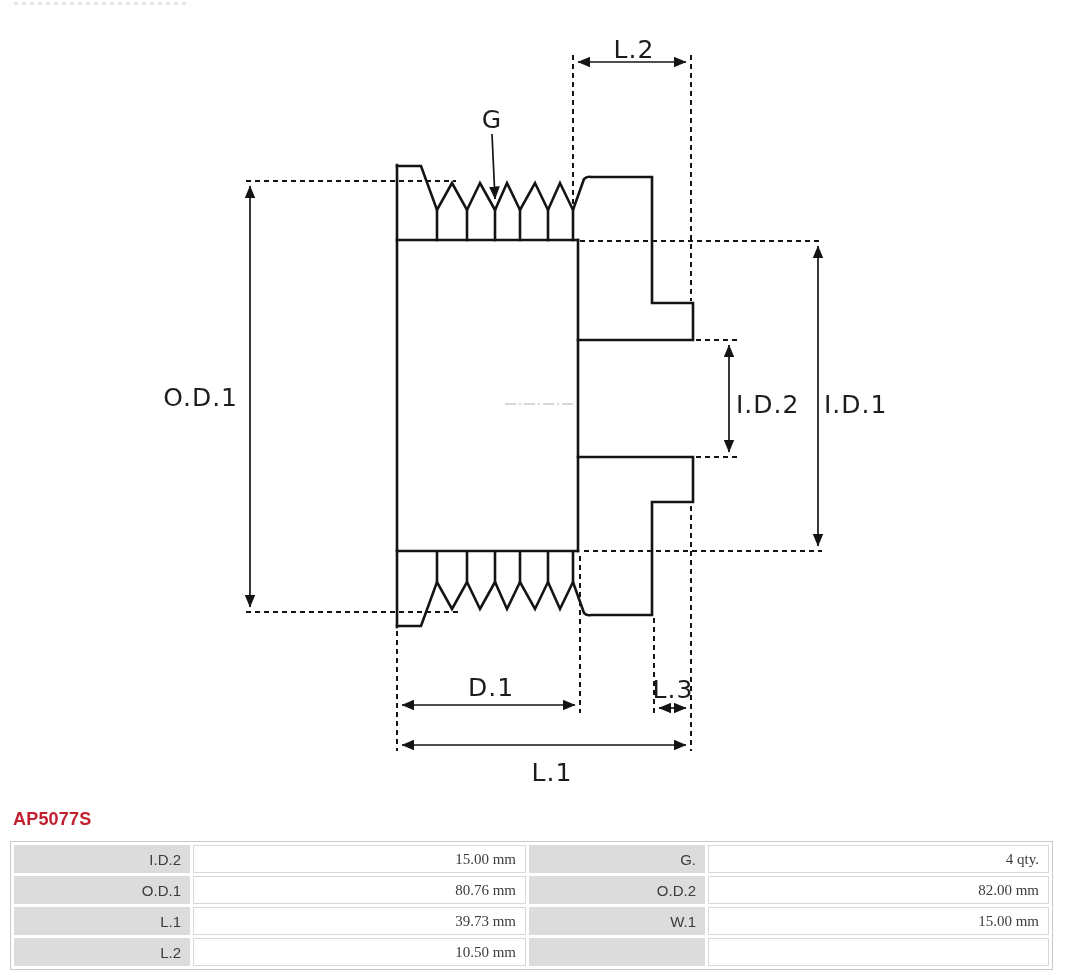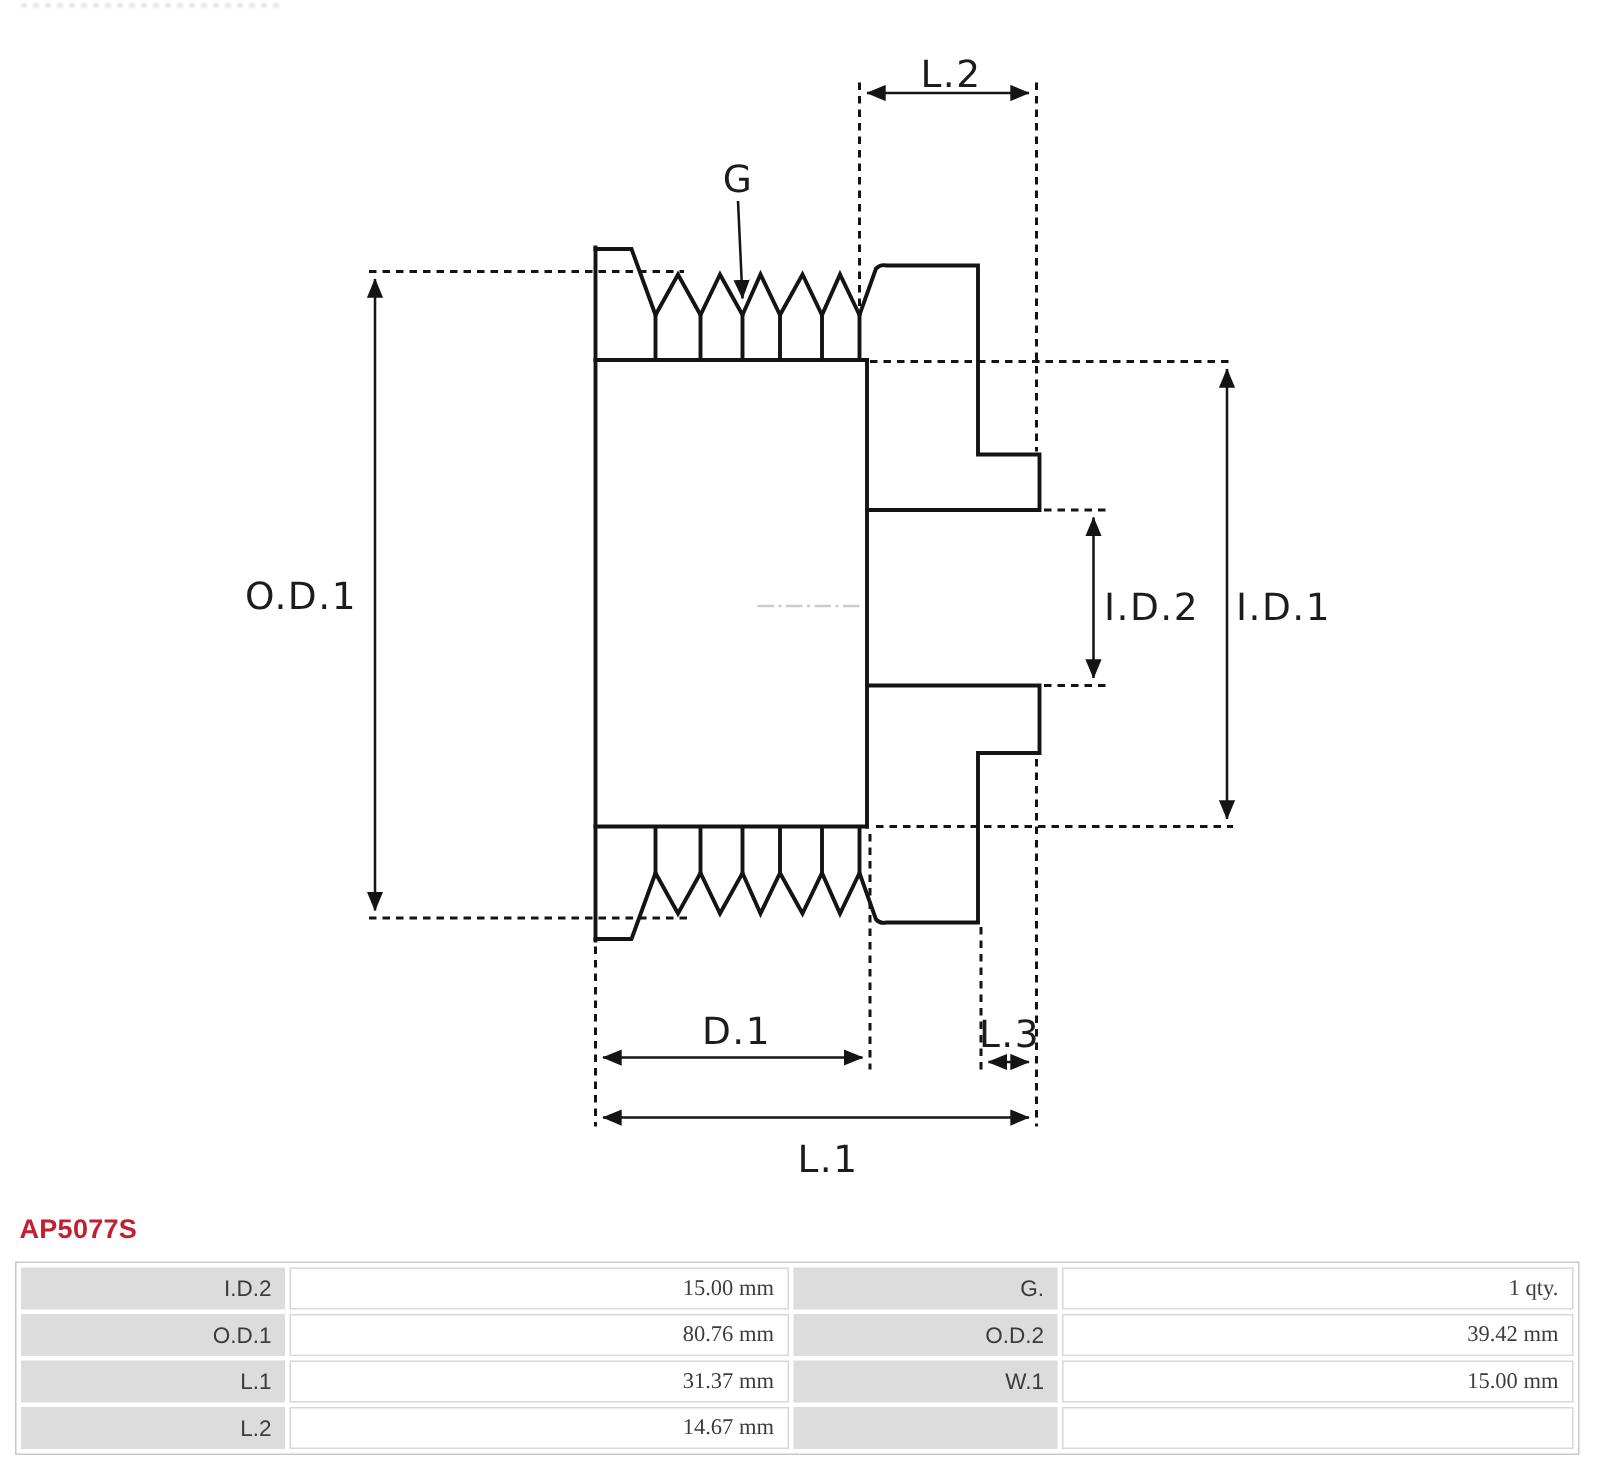--- a/index.html
+++ b/index.html
@@ -171,36 +171,36 @@
       <col class="c-label">
         <col class="c-val1">
         <col class="c-label">
         <col>
     </colgroup>
     <tbody>
       <tr>
         <td class="spec-label">I.D.2</td>
         <td class="spec-value">15.00 mm</td>
         <td class="spec-label">G.</td>
-        <td class="spec-value">1 qty.</td>
+        <td class="spec-value">4 qty.</td>
       </tr>
       <tr>
         <td class="spec-label">O.D.1</td>
         <td class="spec-value">80.76 mm</td>
         <td class="spec-label">O.D.2</td>
-        <td class="spec-value">39.42 mm</td>
+        <td class="spec-value">82.00 mm</td>
       </tr>
       <tr>
         <td class="spec-label">L.1</td>
-        <td class="spec-value">31.37 mm</td>
+        <td class="spec-value">39.73 mm</td>
         <td class="spec-label">W.1</td>
         <td class="spec-value">15.00 mm</td>
       </tr>
       <tr>
         <td class="spec-label">L.2</td>
-        <td class="spec-value">14.67 mm</td>
+        <td class="spec-value">10.50 mm</td>
         <td class="spec-label"></td>
         <td class="spec-value"></td>
       </tr>
     </tbody>
   </table>
 
 </div>
 
 </body></html>

